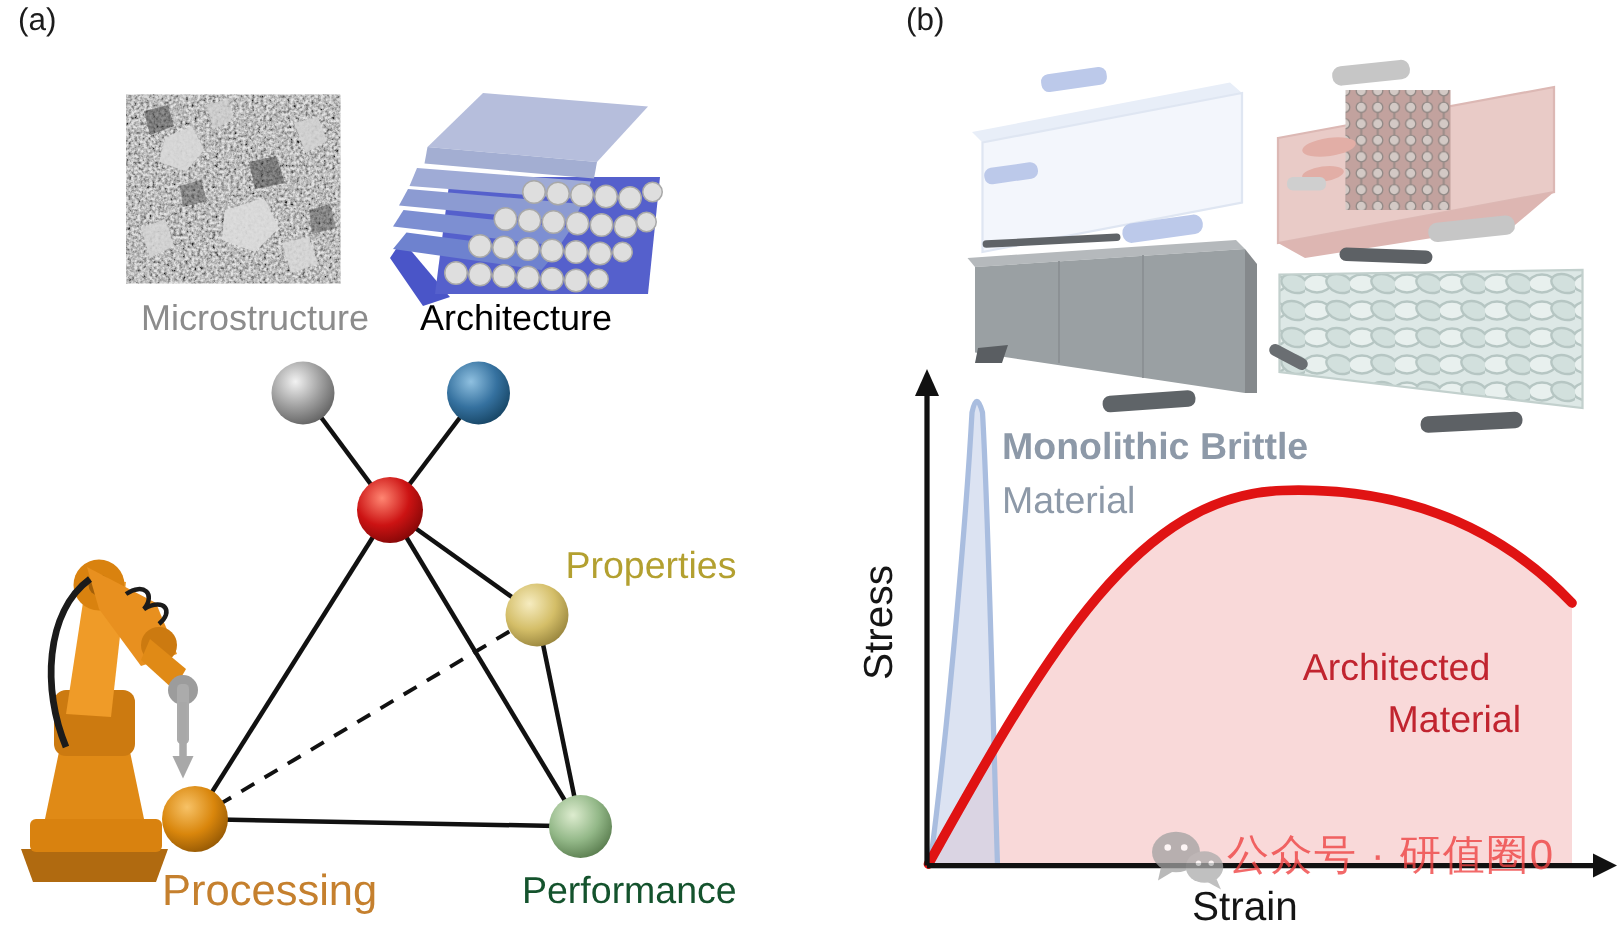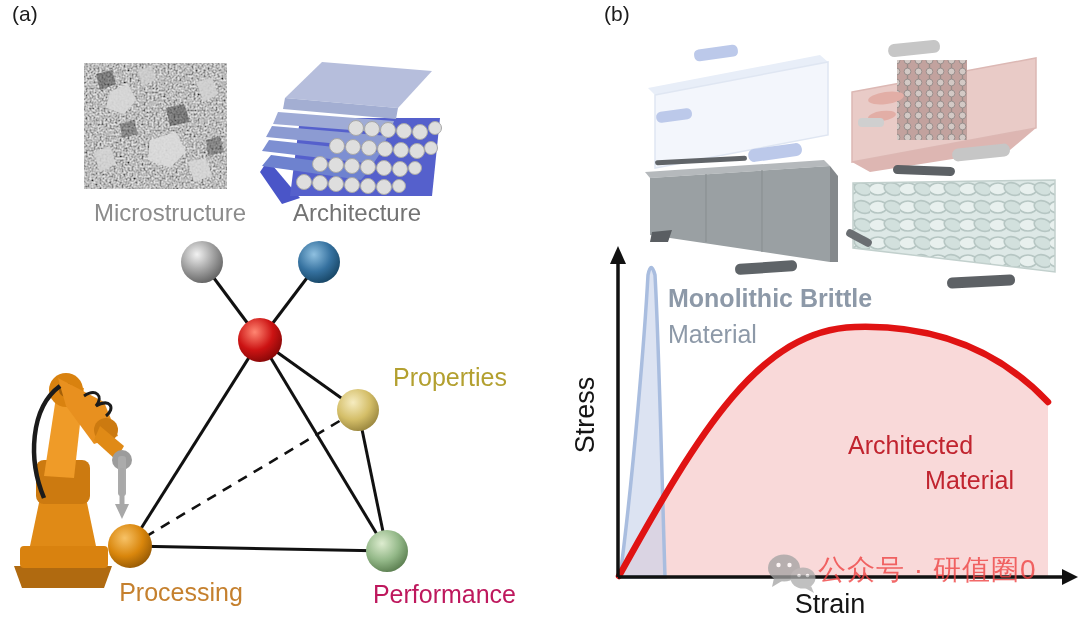--- a/index.html
+++ b/index.html
@@ -3,28 +3,28 @@
 <meta charset="utf-8">
 <style>
   html,body{margin:0;padding:0;background:#ffffff;}
   #root{position:relative;width:1080px;height:617px;overflow:hidden;background:#ffffff;
         font-family:"Liberation Sans","DejaVu Sans",sans-serif;}
   .abs{position:absolute;}
   svg{display:block;}
   .lbl{position:absolute;z-index:5;white-space:nowrap;line-height:1.15;}
   .panel-letter{font-size:21px;color:#1c1c1c;}
   .micro-lbl{left:70px;top:199px;width:176px;text-align:right;font-size:24px;color:#8c8c8c;}
-  .arch-lbl{left:278px;top:199px;width:158px;text-align:center;font-size:24px;color:#737373;}
+  .arch-lbl{left:265px;top:199px;width:158px;text-align:center;font-size:24px;color:#000000;}
   .structure-lbl{left:80px;top:337px;width:138px;text-align:right;font-size:26px;color:#d04040;}
-  .properties-lbl{left:377px;top:363px;width:130px;text-align:right;font-size:25px;color:#b3a030;}
-  .processing-lbl{left:108px;top:578px;width:146px;text-align:center;font-size:25px;color:#c5802e;}
-  .performance-lbl{left:348px;top:580px;width:168px;text-align:right;font-size:25px;color:#be185d;}
+  .properties-lbl{left:377px;top:363px;width:130px;text-align:left;font-size:25px;color:#b3a030;}
+  .processing-lbl{left:108px;top:578px;width:146px;text-align:left;font-size:29px;color:#c5802e;}
+  .performance-lbl{left:348px;top:580px;width:168px;text-align:left;font-size:25px;color:#14532d;}
   .mono1{left:668px;top:284px;font-size:25px;color:#8d99a8;font-weight:bold;}
   .mono2{left:668px;top:320px;font-size:25px;color:#8d99a8;}
-  .archm1{left:848px;top:431px;width:166px;text-align:left;font-size:25px;color:#c1242f;}
+  .archm1{left:848px;top:431px;width:166px;text-align:center;font-size:25px;color:#c1242f;}
   .archm2{left:848px;top:466px;width:166px;text-align:right;font-size:25px;color:#c1242f;}
   .stress-lbl{left:586px;top:415px;transform:translate(-50%,-50%) rotate(-90deg);font-size:27px;color:#151515;}
   .strain-lbl{left:768px;top:589px;width:124px;text-align:center;font-size:27px;color:#151515;}
   .watermark-text{left:818px;top:554px;font-size:28px;color:#ef4444;opacity:.8;z-index:7;letter-spacing:1px;}
 </style>
 </head>
 <body>
 
 <div id="root">
 

